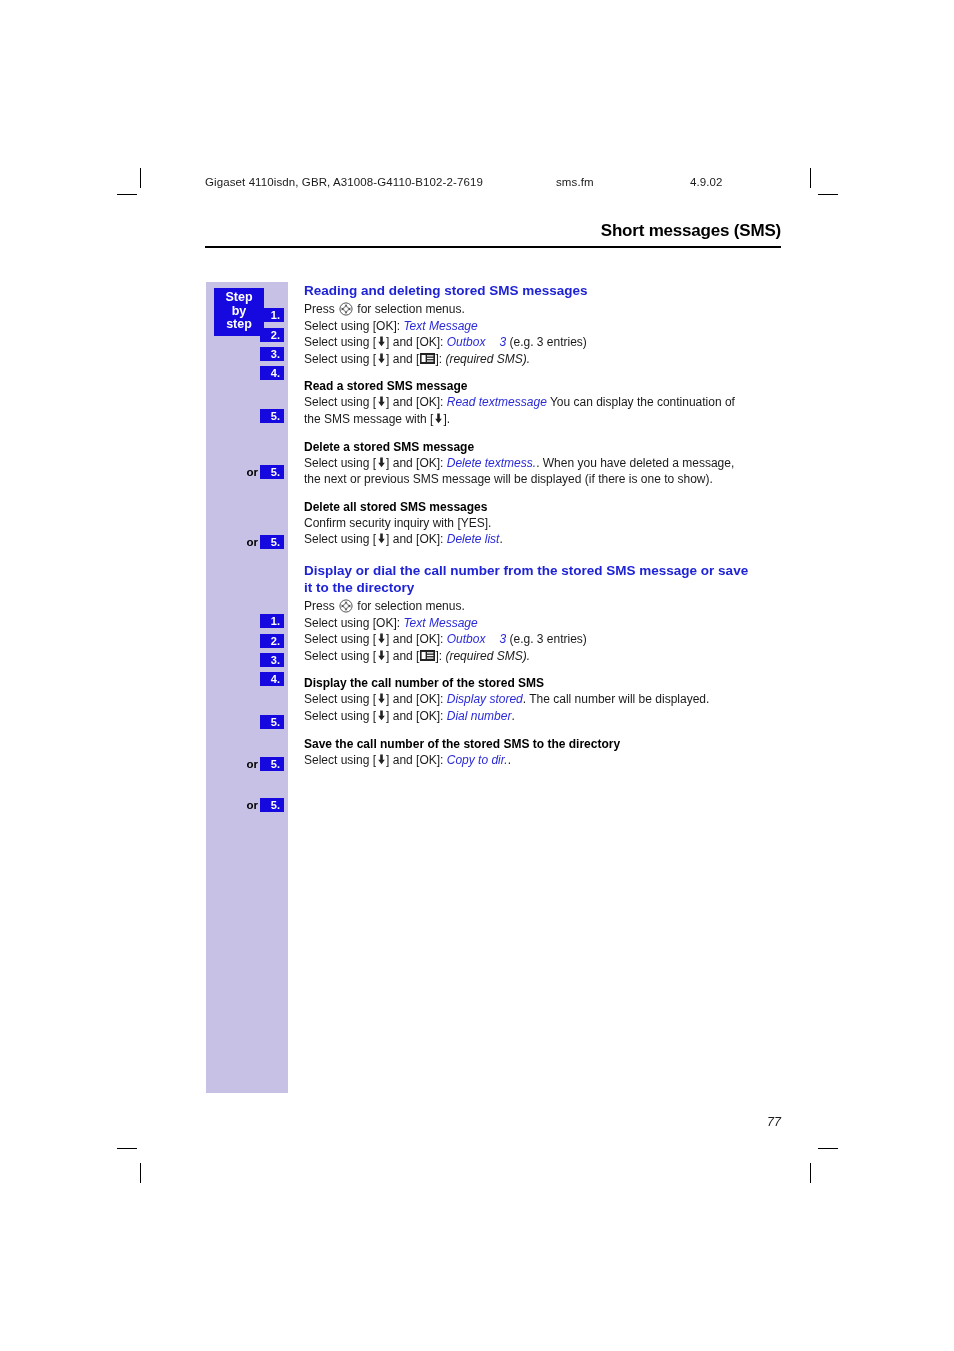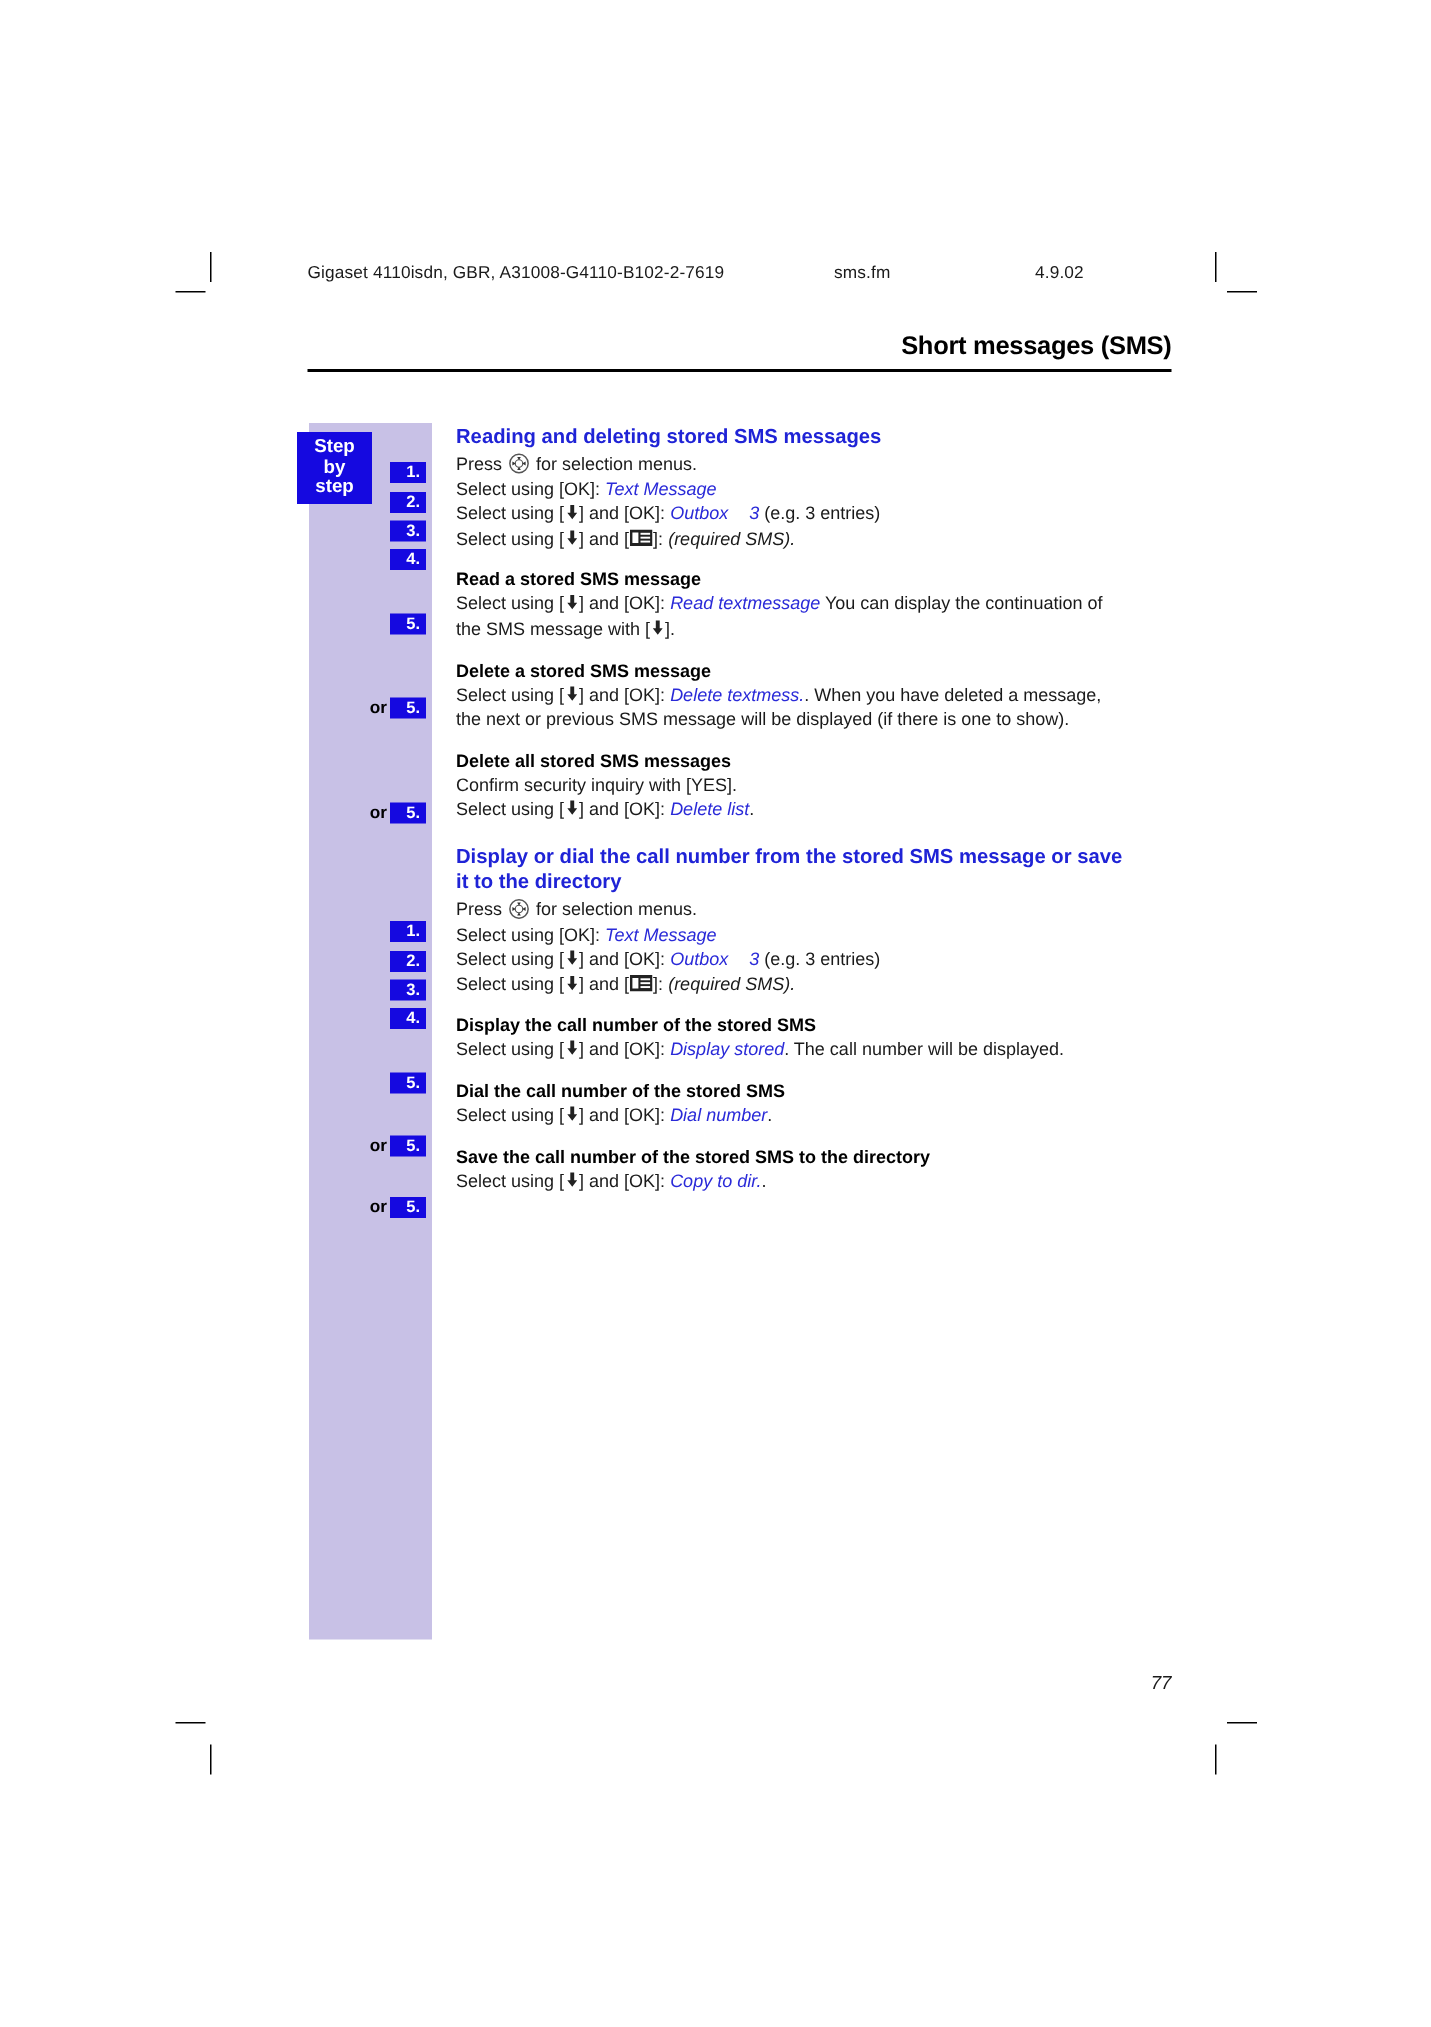--- a/index.html
+++ b/index.html
@@ -64,21 +64,21 @@
   #step-band {
     position: absolute;
     left: 206px;
     top: 282px;
     width: 82px;
     height: 811px;
     background: #c8c1e6;
   }
   #step-by-step-box {
     position: absolute;
-    left: 198px;
+    left: 214px;
     top: 288px;
     width: 50px;
     padding: 3px 0 4px 0;
     background: #1509e0;
     color: #ffffff;
     font-size: 12.5px;
     font-weight: bold;
     line-height: 13.5px;
     text-align: center;
   }
@@ -302,21 +302,20 @@
             <rect x="7" y="2.2" width="6.4" height="1.3" fill="#fff"></rect>
             <rect x="7" y="4.8" width="6.4" height="1.3" fill="#fff"></rect>
             <rect x="7" y="7.4" width="6.4" height="1.3" fill="#fff"></rect>
           </svg></span><span>]: </span><span style="font-style:italic;">(required SMS).</span></p>
 
     <h3 class="h-black">Display the call number of the stored SMS</h3>
     <p class="para"><span>Select using [</span><span class="arrow-key"><svg viewBox="0 0 9 11" width="9" height="11">
             <path d="M3.2 0.6 h2.6 v5.2 h2 L4.5 10.2 L1.2 5.8 h2 Z" fill="#222"></path>
           </svg></span><span>] and [OK]: </span><span class="blue-italic">Display stored</span><span>. The call number will be displayed.</span></p>
 
-    <h3 class="h-black">Dial the call number of the stored SMS</h3>
     <p class="para"><span>Select using [</span><span class="arrow-key"><svg viewBox="0 0 9 11" width="9" height="11">
             <path d="M3.2 0.6 h2.6 v5.2 h2 L4.5 10.2 L1.2 5.8 h2 Z" fill="#222"></path>
           </svg></span><span>] and [OK]: </span><span class="blue-italic">Dial number</span><span>.</span></p>
 
     <h3 class="h-black">Save the call number of the stored SMS to the directory</h3>
     <p class="para"><span>Select using [</span><span class="arrow-key"><svg viewBox="0 0 9 11" width="9" height="11">
             <path d="M3.2 0.6 h2.6 v5.2 h2 L4.5 10.2 L1.2 5.8 h2 Z" fill="#222"></path>
           </svg></span><span>] and [OK]: </span><span class="blue-italic">Copy to dir.</span><span>.</span></p>
   </div>
 

